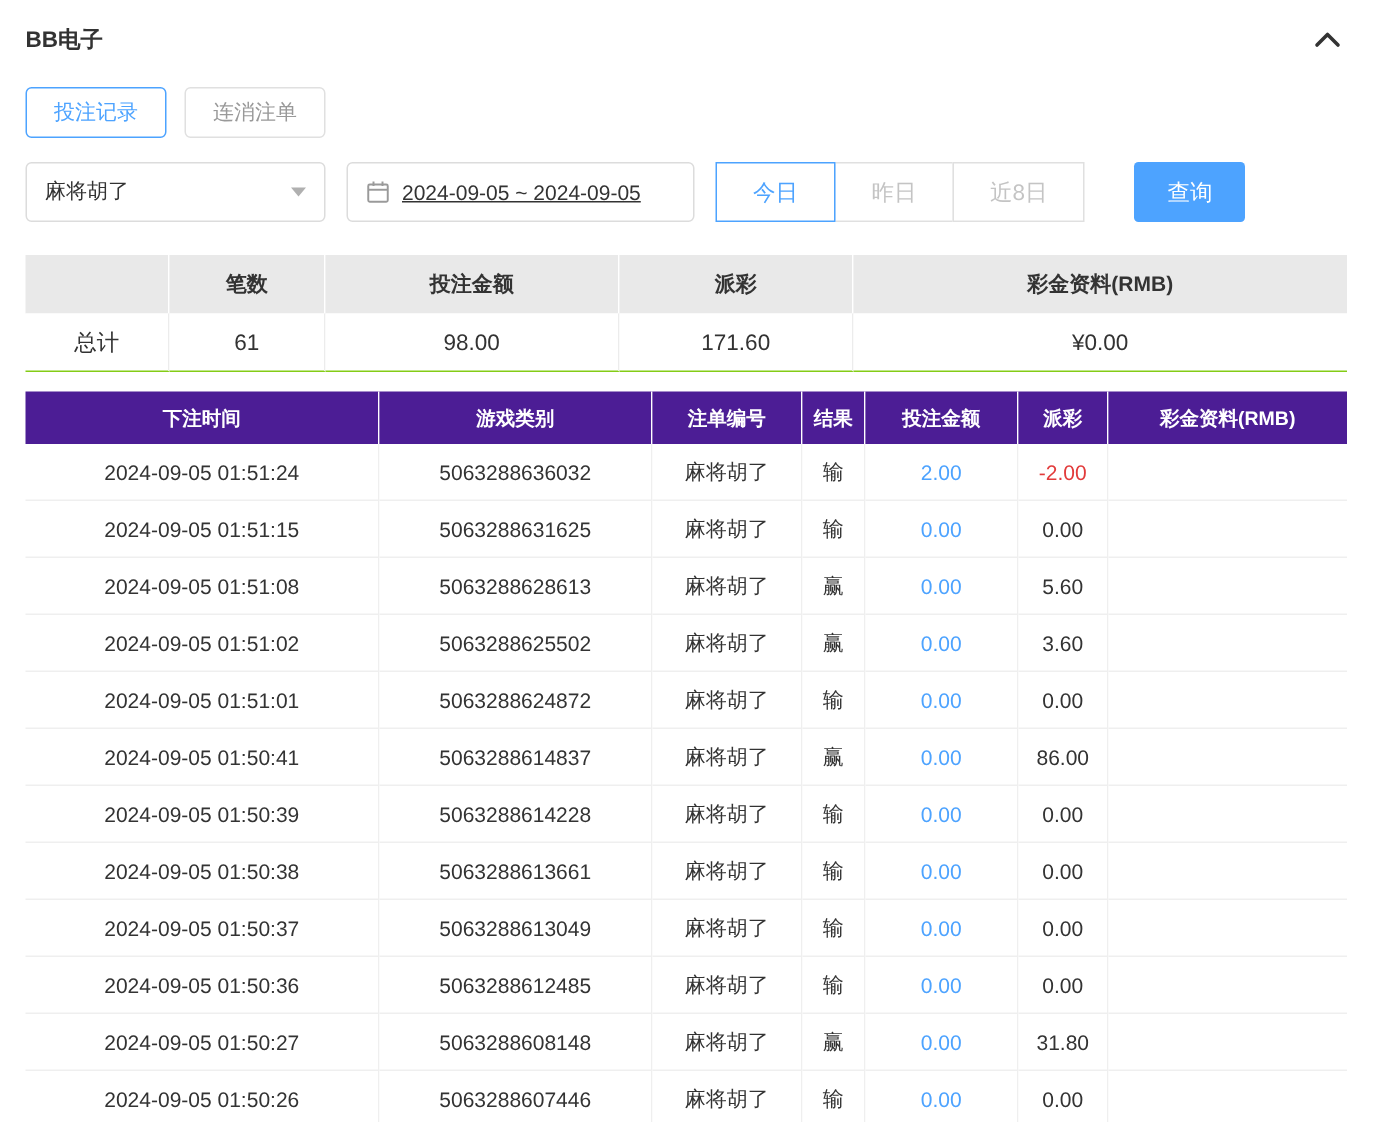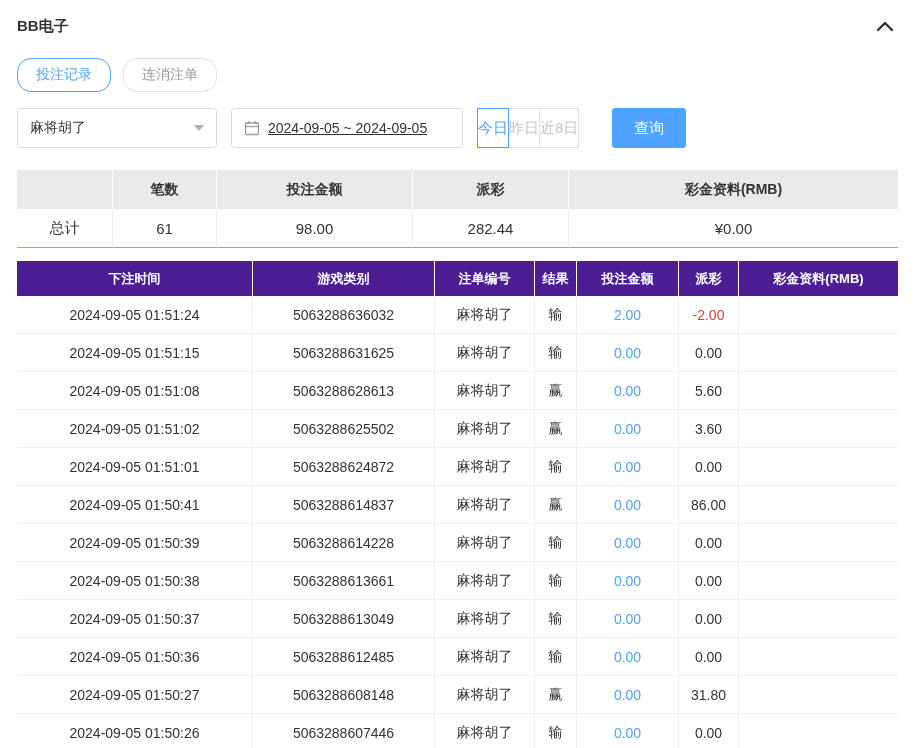--- a/index.html
+++ b/index.html
@@ -14,39 +14,39 @@
 
   
   .page-header { display: flex; align-items: center; justify-content: space-between; height: 28px; }
   .page-title { font-size: 15px; font-weight: bold; color: #333; }
   .collapse-btn { background: none; border: none; cursor: pointer; padding: 4px; line-height: 0; }
 
   
   .tabs { margin-top: 18px; display: flex; gap: 12px; }
   .tab {
     height: 34px; padding: 0 18px; background: #fff; border: 1px solid #e0e0e0;
-    border-radius: 14px; font-size: 14px; color: #999; cursor: pointer;
+    border-radius: 4px; font-size: 14px; color: #999; cursor: pointer;
   }
   .tab.active { color: #4da3ff; border-color: #4da3ff; }
 
   
   .filter-row { margin-top: 16px; display: flex; align-items: center; }
   .select-box {
     width: 200px; height: 40px; border: 1px solid #dcdcdc; border-radius: 4px;
     display: flex; align-items: center; justify-content: space-between;
     padding: 0 12px; cursor: pointer; background: #fff;
   }
   .select-caret { width: 0; height: 0; border-left: 5px solid transparent; border-right: 5px solid transparent; border-top: 6px solid #b0b0b0; }
   .date-box {
     margin-left: 14px; width: 232px; height: 40px; border: 1px solid #dcdcdc; border-radius: 4px;
     display: flex; align-items: center; gap: 8px; padding: 0 12px; cursor: pointer; background: #fff; text-decoration: underline;
   }
   .quick-group { display: flex; margin-left: 14px; }
   .quick-btn {
-    height: 40px; padding: 0 0; background: #fff; border: 1px solid #e0e0e0;
+    height: 40px; padding: 0 24px; background: #fff; border: 1px solid #e0e0e0;
     font-size: 15px; color: #c4c4c4; cursor: pointer; margin-left: -1px;
   }
   .quick-btn:first-child { margin-left: 0; }
   .quick-btn.active { color: #4da3ff; border-color: #4da3ff; position: relative; z-index: 1; }
   .search-btn {
     margin-left: 33px; height: 40px; width: 74px; background: #4da3ff; color: #fff;
     border: none; border-radius: 3px; font-size: 15px; cursor: pointer;
   }
 
   
@@ -133,21 +133,21 @@
       <div class="cell"></div>
       <div class="cell">笔数</div>
       <div class="cell">投注金额</div>
       <div class="cell">派彩</div>
       <div class="cell">彩金资料(RMB)</div>
     </div>
     <div class="srow sbody">
       <div class="cell">总计</div>
       <div class="cell">61</div>
       <div class="cell">98.00</div>
-      <div class="cell">282.44</div>
+      <div class="cell">171.60</div>
       <div class="cell">¥0.00</div>
     </div>
   </div>
 
   <div class="bet-table">
     <div class="thead">
       <div class="trow">
         <div class="cell">下注时间</div>
         <div class="cell">游戏类别</div>
         <div class="cell">注单编号</div>

